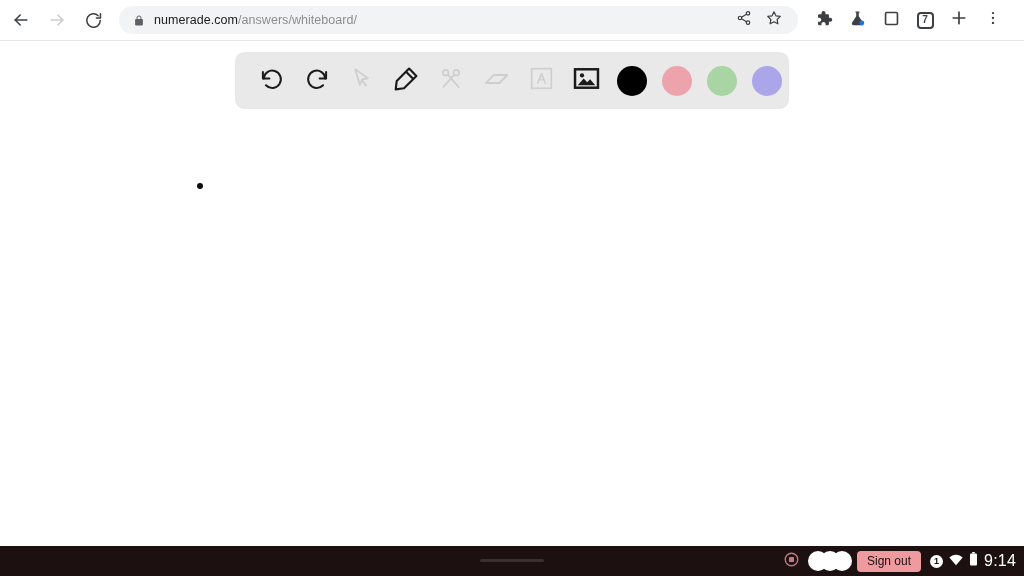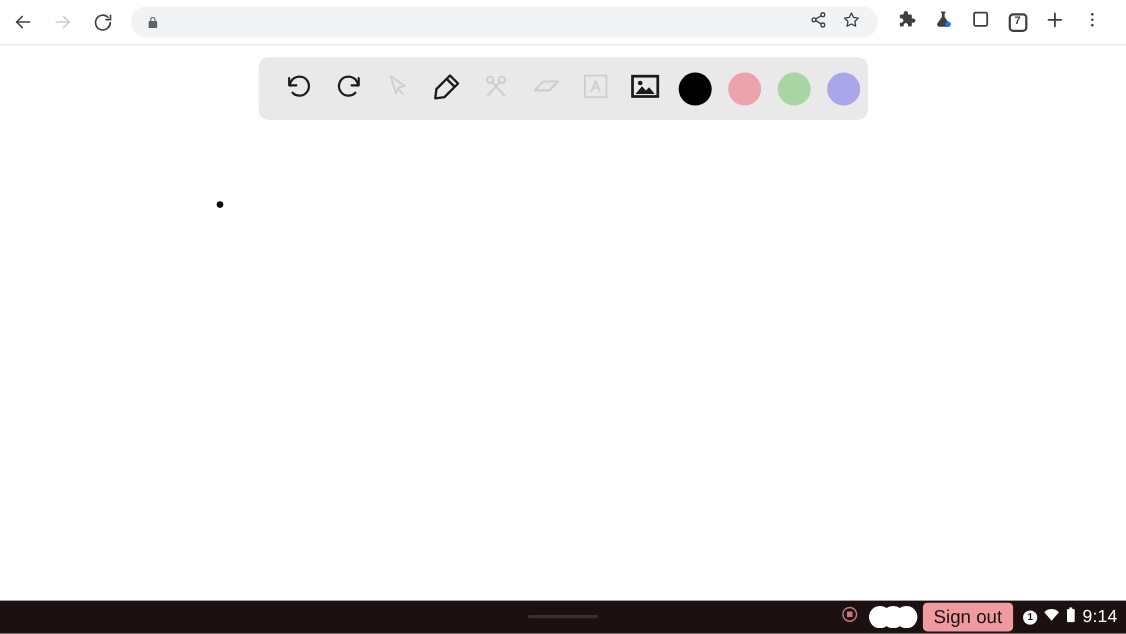--- a/index.html
+++ b/index.html
@@ -151,21 +151,21 @@
   }
   .avatar-pill i {
     position: absolute;
     width: 20px; height: 20px;
     border-radius: 50%;
     background: #ffffff;
   }
   .signout {
     background: #ef9a9e;
     color: #1d1011;
-    font-size: 17px;
+    font-size: 12px;
     padding: 4px 10px 5px;
     border-radius: 4px;
     line-height: 1;
     border: none;
     font-family: "Liberation Sans", sans-serif;
     margin-right: 9px;
   }
   .status-tray {
     display: flex; align-items: center;
     gap: 6px;
@@ -217,20 +217,21 @@
       </span>
     </div>
   </div>
 
   <div class="omnibox">
     <span class="lock-icon">
       <svg width="12" height="13" viewBox="0 0 24 24" fill="#5f6368">
         <path d="M12 1.8c-2.7 0-4.9 2.2-4.9 4.9V9H6c-1 0-1.8.8-1.8 1.8v9.2c0 1 .8 1.8 1.8 1.8h12c1 0 1.8-.8 1.8-1.8v-9.2c0-1-.8-1.8-1.8-1.8h-1.1V6.7c0-2.7-2.2-4.9-4.9-4.9zm0 2a2.9 2.9 0 0 1 2.9 2.9V9H9.1V6.7A2.9 2.9 0 0 1 12 3.8z"></path>
       </svg>
     </span>
+    <span class="url-text"><span>numerade.com</span><span class="url-path">/answers/whiteboard/</span></span>
 
     <div class="omni-actions">
       <div class="omni-icon">
         <span>
           <svg width="16" height="16" viewBox="0 0 24 24" fill="none" stroke="#3c4043" stroke-width="1.8" stroke-linecap="round" stroke-linejoin="round">
             <circle cx="18" cy="5" r="2.6"></circle>
               <circle cx="6" cy="12" r="2.6"></circle>
               <circle cx="18" cy="19" r="2.6"></circle>
             <path d="M8.3 10.8l7.4-4.3M8.3 13.2l7.4 4.3"></path>
           </svg>

